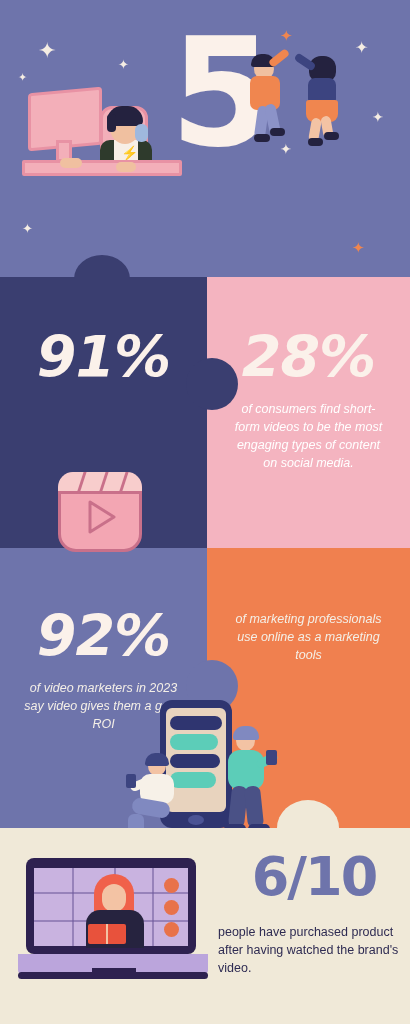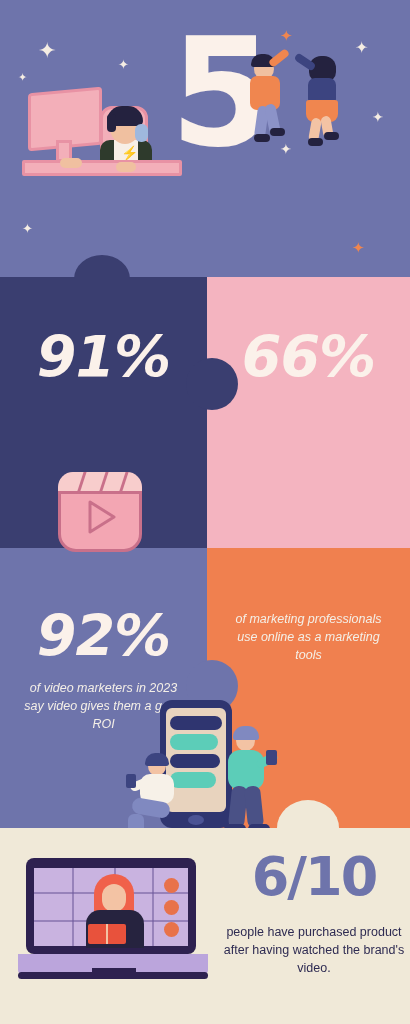--- a/index.html
+++ b/index.html
@@ -96,21 +96,21 @@
   .ph-person { position:absolute; }
 
   
   .bottom { position:absolute; left:0; top:828px; width:410px; height:196px; background:#F0E9D8; }
   .ratio {
     position:absolute; left:218px; top:22px; width:192px; text-align:center;
     font-family:"DejaVu Sans", sans-serif; font-weight:900; font-size:54px;
     color:#6E74AB; letter-spacing:-2px; line-height:1;
   }
   .bottom-caption {
-    position:absolute; left:218px; top:95px; width:192px; text-align:center;
+    position:absolute; left:218px; top:95px; width:192px; 
     font-size:12.5px; line-height:1.45; color:#2E2B52;
   }
   .laptop { position:absolute; left:18px; top:30px; width:190px; height:130px; }
   .lid { position:absolute; left:8px; top:0; width:170px; height:96px; background:#2E2150; border-radius:8px; }
   .lid-screen { position:absolute; left:16px; top:10px; width:154px; height:78px; background:#C9B3E0; }
   .grid-l { position:absolute; background:#6E5A9A; opacity:0.55; }
   .base { position:absolute; left:0; top:96px; width:190px; height:22px; background:#BBA5DC; border-radius:0 0 6px 6px; }
   .base-bar { position:absolute; left:0; top:114px; width:190px; height:7px; background:#2E2150; border-radius:4px; }
   .keys { position:absolute; left:22px; top:98px; width:146px; height:11px; background:#2E2150; border-radius:2px; }
   .trackpad { position:absolute; left:74px; top:110px; width:44px; height:5px; background:#2E2150; }
@@ -183,21 +183,22 @@
 
   <div class="panel p91">
     <div class="stat" style="top:52px;">
       <div class="stat-number cream">91%</div>
     </div>
   </div>
   <div class="knob knob-top-91"></div>
 
   <div class="panel p66">
     <div class="stat" style="top:52px;">
-      <div class="stat-number cream">66%</div>
+      <div class="stat-number cream">28%</div>
+      <div class="stat-caption white">of consumers find short-form videos to be the most engaging types of content on social media.</div>
     </div>
   </div>
 
   <div class="knob knob-mid-91"></div>
   <div class="knob notch-66-bottom"></div>
 
   <div class="panel p92">
     <div class="stat" style="top:48px;margin-top:12px;">
       <div class="stat-number cream">92%</div>
       <div class="stat-caption cream">of video marketers in 2023 say video gives them a good ROI</div>

